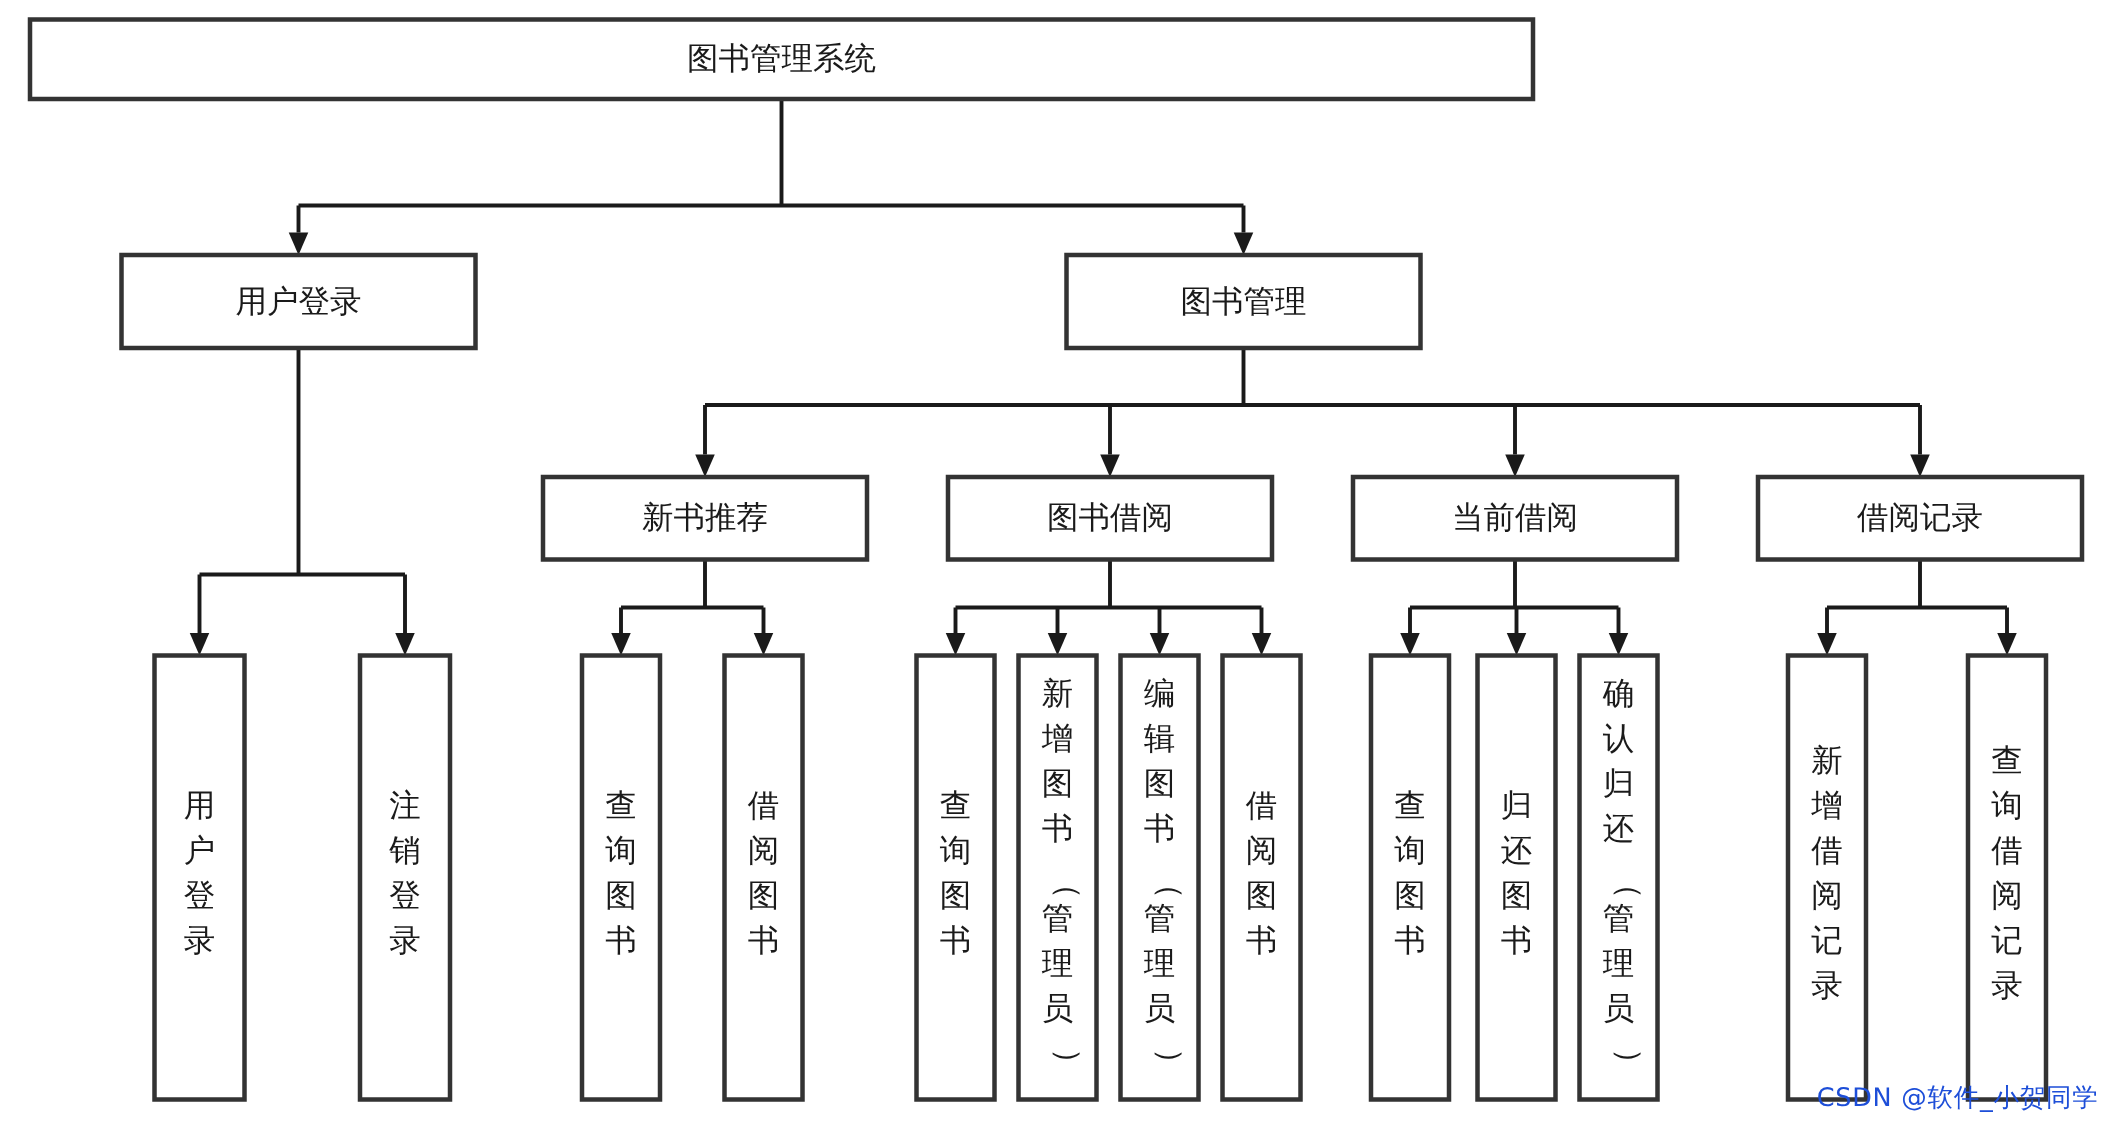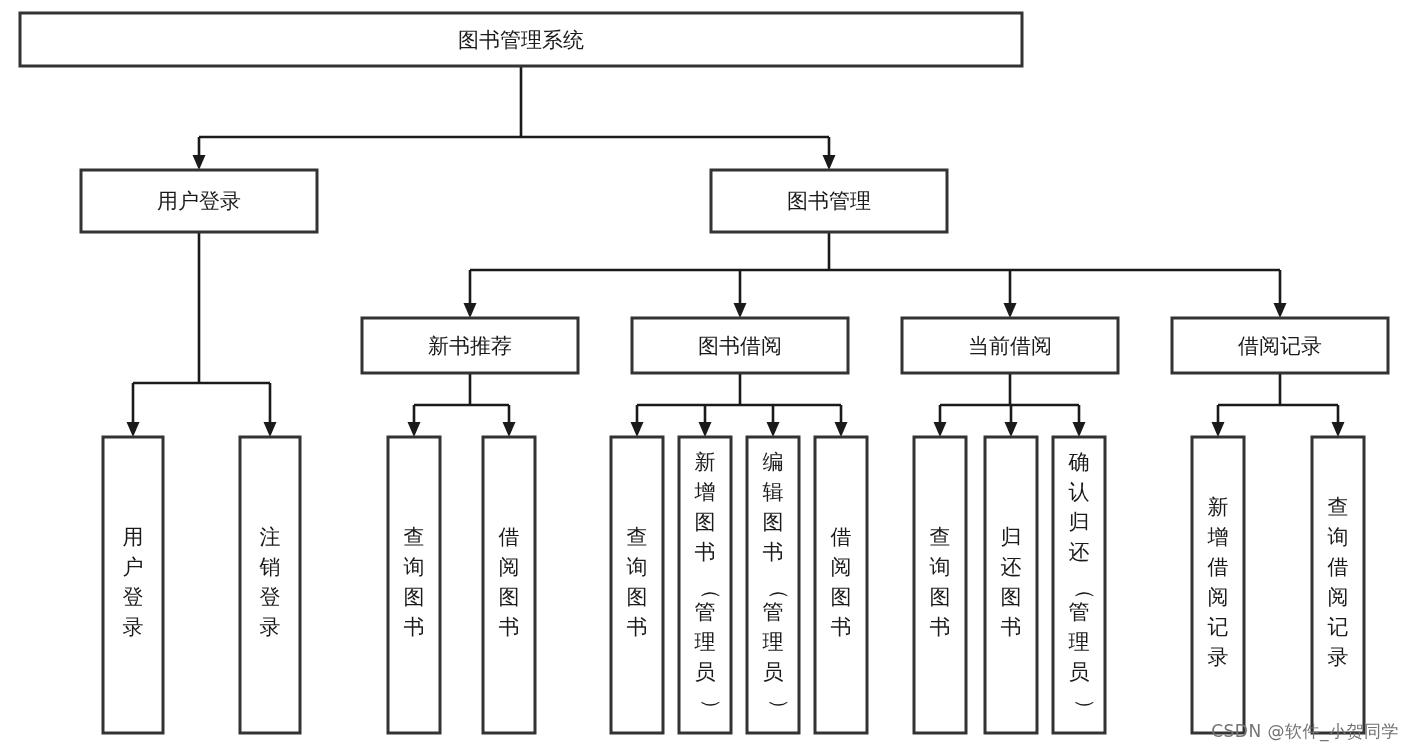--- a/index.html
+++ b/index.html
@@ -47,21 +47,21 @@
   }
   .arrow-head {
     fill: #1a1a1a;
     stroke: none;
   }
   .watermark {
     position: absolute;
     right: 6px;
     bottom: 4px;
     font-size: 17px;
-    color: #737373;
+    color: #1d4ed8;
     font-family: "DejaVu Sans", "Liberation Sans", sans-serif;
     white-space: nowrap;
     letter-spacing: 0.5px;
   }
 </style>
 </head>
 <body>
 
 <svg id="diagram" viewBox="0 0 1405 747">
   <defs>

